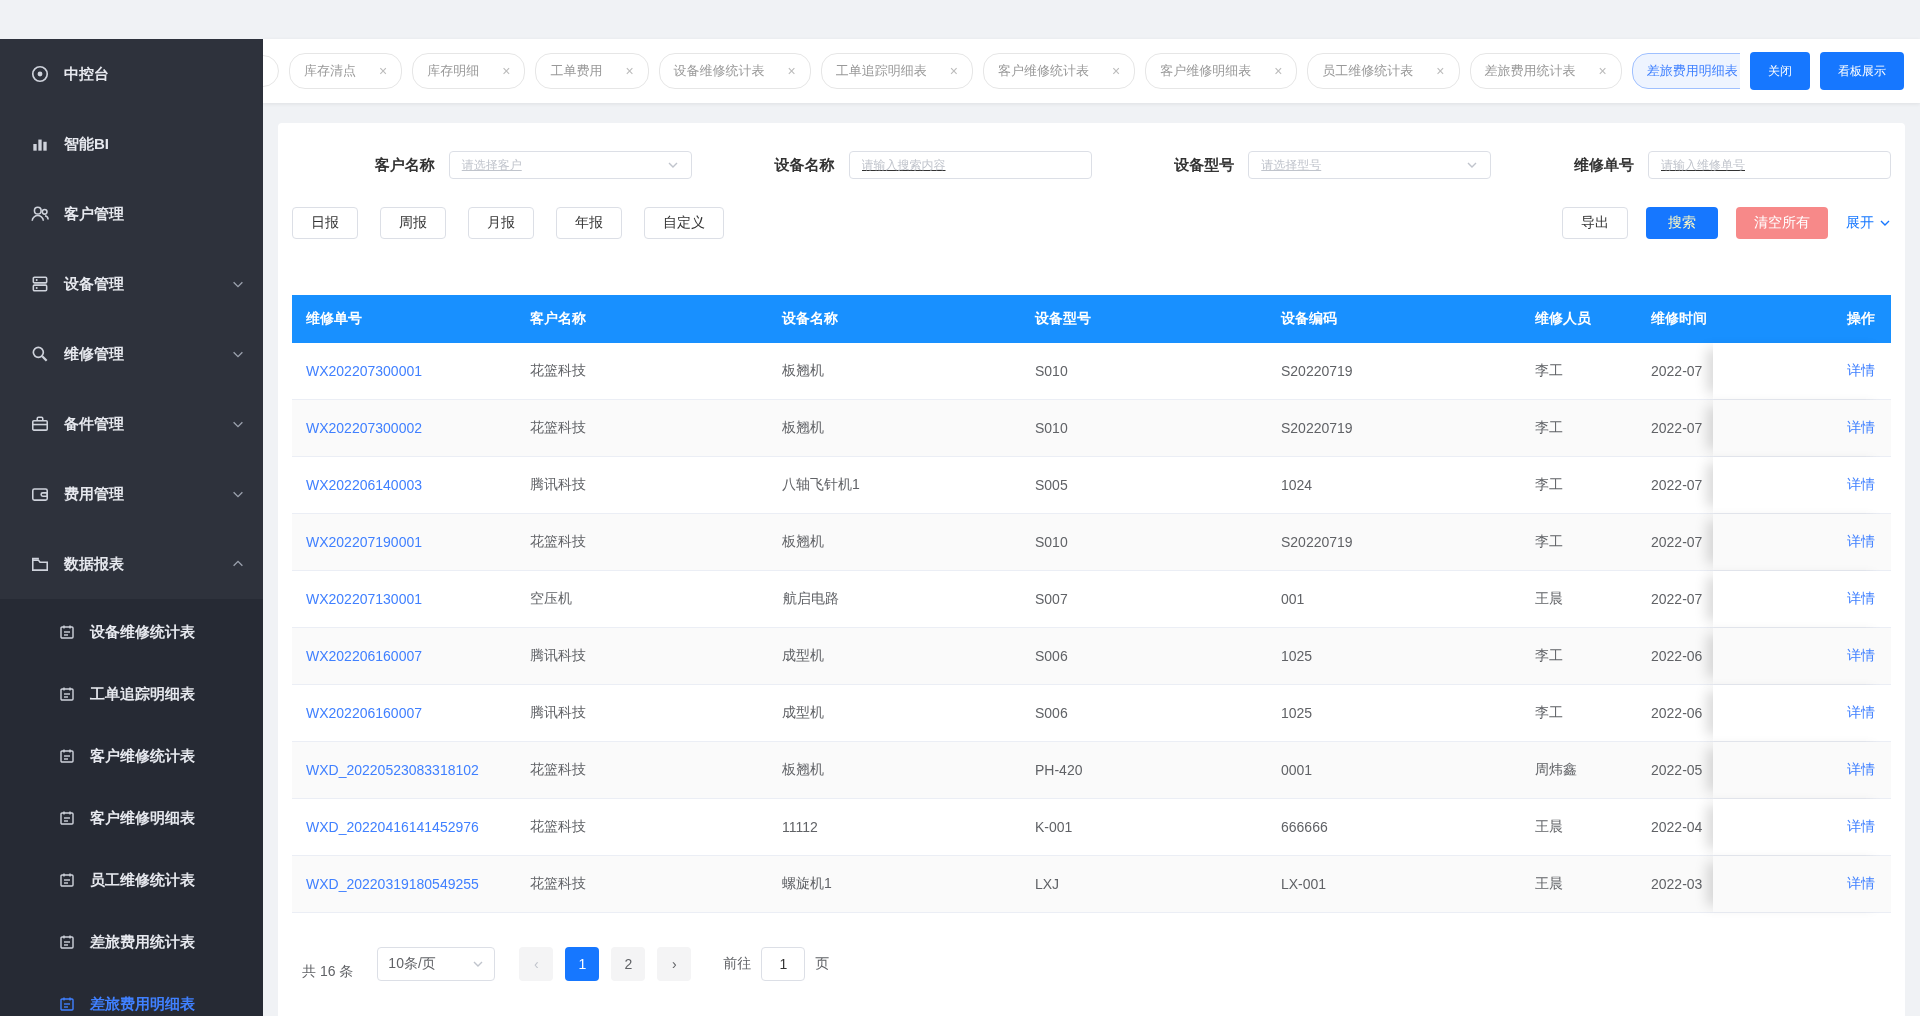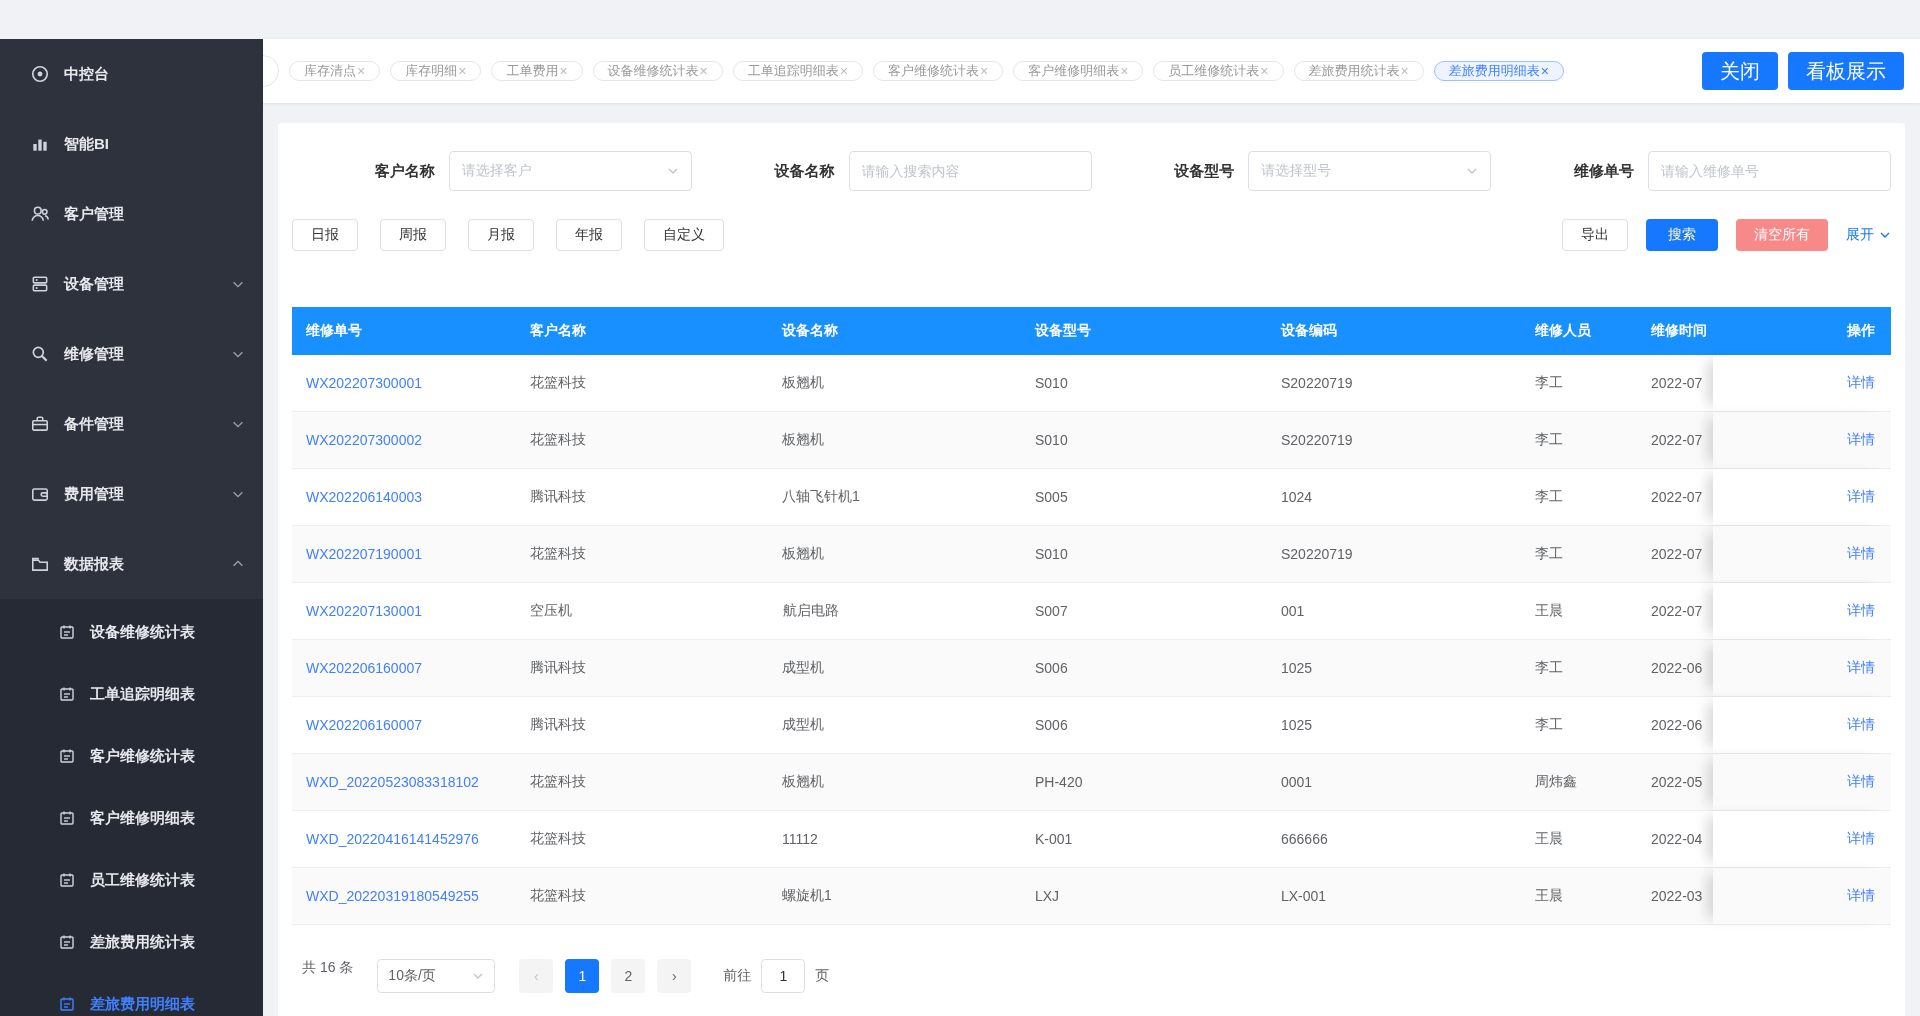--- a/index.html
+++ b/index.html
@@ -23,34 +23,34 @@
   .sub-ic{width:18px;height:18px;margin-right:14px;display:flex;align-items:center;color:#cfd3dc;flex:none;}
   .sub-item.active{color:#4080ff;}
   .sub-item.active .sub-ic{color:#4080ff;}
 
   
   .main{flex:1;min-width:0;display:flex;flex-direction:column;height:100%;position:relative;}
 
   .tabbar{height:64px;background:#fff;display:flex;align-items:center;gap:10px;padding:0 16px 0 0;box-shadow:0 1px 4px rgba(0,0,0,.08);position:relative;z-index:2;}
   .tabs{flex:1;min-width:0;display:flex;align-items:center;gap:10px;overflow:hidden;}
   .tab-stub{width:34px;height:32px;margin-left:-18px;border:1px solid #e6e6e6;border-radius:16px;flex:none;background:#fff;box-sizing:border-box;}
-  .tab{height:20px;box-sizing:border-box;border:1px solid #e6e6e6;border-radius:16px;display:flex;align-items:center;gap:1px;padding:0 14px;font-size:13px;color:#999;white-space:nowrap;flex:none;background:#fff;cursor:pointer;}
+  .tab{height:36px;box-sizing:border-box;border:1px solid #e6e6e6;border-radius:16px;display:flex;align-items:center;gap:23px;padding:0 14px;font-size:13px;color:#999;white-space:nowrap;flex:none;background:#fff;cursor:pointer;}
   .tab .x{color:#bbb;font-size:14px;line-height:1;}
   .tab.active{color:#3d7fff;border-color:#9fc0ff;background:#eef4ff;}
   .tab.active .x{color:#3d7fff;}
-  .btn-primary{height:38px;padding:0 18px;background:#1677ff;color:#fff;border:none;border-radius:4px;font-size:20px;cursor:pointer;flex:none;font-family:inherit;}
+  .btn-primary{height:38px;padding:0 18px;background:#1677ff;color:#fff;border:none;border-radius:4px;font-size:12px;cursor:pointer;flex:none;font-family:inherit;}
 
   .content{flex:1;min-height:0;padding:20px 15px 10px;box-sizing:border-box;}
   .card{background:#fff;border-radius:4px;padding:28px 14px 20px;height:100%;box-sizing:border-box;overflow:hidden;}
 
   
   .filters{display:grid;grid-template-columns:repeat(4,1fr);margin-bottom:28px;}
   .fgroup{display:flex;align-items:center;justify-content:flex-end;}
   .flabel{font-size:15px;color:#333;font-weight:bold;margin-right:14px;white-space:nowrap;}
-  .finput{width:243px;height:40px;box-sizing:border-box;border:1px solid #dcdfe6;border-radius:4px;padding:0 12px;font-size:14px;color:#333;background:#fff;font-family:inherit;}
+  .finput{width:243px;height:28px;box-sizing:border-box;border:1px solid #dcdfe6;border-radius:4px;padding:0 12px;font-size:12px;color:#333;background:#fff;font-family:inherit;text-decoration:underline;}
   .select{display:flex;align-items:center;justify-content:space-between;color:#c0c4cc;cursor:pointer;}
   input.finput{outline:none;}
   input.finput::placeholder{color:#c0c4cc;}
   .sel-chev{display:flex;color:#c0c4cc;}
 
   
   .actions{display:flex;align-items:center;gap:22px;}
   .btn{height:32px;padding:0 18px;background:#fff;border:1px solid #dcdfe6;border-radius:4px;font-size:14px;color:#333;cursor:pointer;font-family:inherit;}
   .actions-right{margin-left:auto;display:flex;align-items:center;gap:18px;}
   .btn-search{background:#1677ff;border:none;color:#fef9c3;min-width:72px;}
@@ -64,21 +64,21 @@
   .t-row{display:flex;height:56px;border-bottom:1px solid #ebeef5;font-size:14px;color:#606266;background:#fff;}
   .t-body .t-row:nth-child(even){background:#fafafa;}
   .tc{padding:0 14px;box-sizing:border-box;display:flex;align-items:center;overflow:hidden;white-space:nowrap;flex:none;}
   .c1{width:224px;} .c2{width:252px;} .c3{width:253px;} .c4{width:246px;} .c5{width:254px;} .c6{width:116px;}
   .c7{flex:1 1 auto;min-width:0;}
   .c8{width:178px;justify-content:flex-end;padding-right:16px;background:inherit;position:relative;}
   .t-body .c8{box-shadow:-12px 0 12px -6px rgba(0,0,0,.15);}
   .link{color:#4080ff;cursor:pointer;text-decoration:none;}
 
   
-  .pager{margin-top:34px;display:flex;align-items:flex-start;gap:24px;font-size:14px;color:#606266;padding-left:10px;}
+  .pager{margin-top:34px;display:flex;align-items:flex-end;gap:24px;font-size:14px;color:#606266;padding-left:10px;}
   .psize{width:118px;height:34px;box-sizing:border-box;border:1px solid #dcdfe6;border-radius:4px;display:flex;align-items:center;justify-content:space-between;padding:0 10px;cursor:pointer;background:#fff;}
   .pgroup{display:flex;align-items:center;gap:12px;}
   .pbtn{min-width:34px;height:34px;border:none;border-radius:4px;background:#f4f4f5;display:flex;align-items:center;justify-content:center;color:#606266;cursor:pointer;font-size:14px;font-family:inherit;padding:0 6px;}
   .pbtn.disabled{color:#c0c4cc;}
   .pbtn.active{background:#1677ff;color:#fff;}
   .pager-pages{display:flex;gap:12px;}
   .goto{display:flex;align-items:center;gap:10px;margin-left:8px;}
   .goto input{width:44px;height:34px;box-sizing:border-box;border:1px solid #dcdfe6;border-radius:4px;text-align:center;font-size:14px;color:#333;outline:none;font-family:inherit;}
 
   

